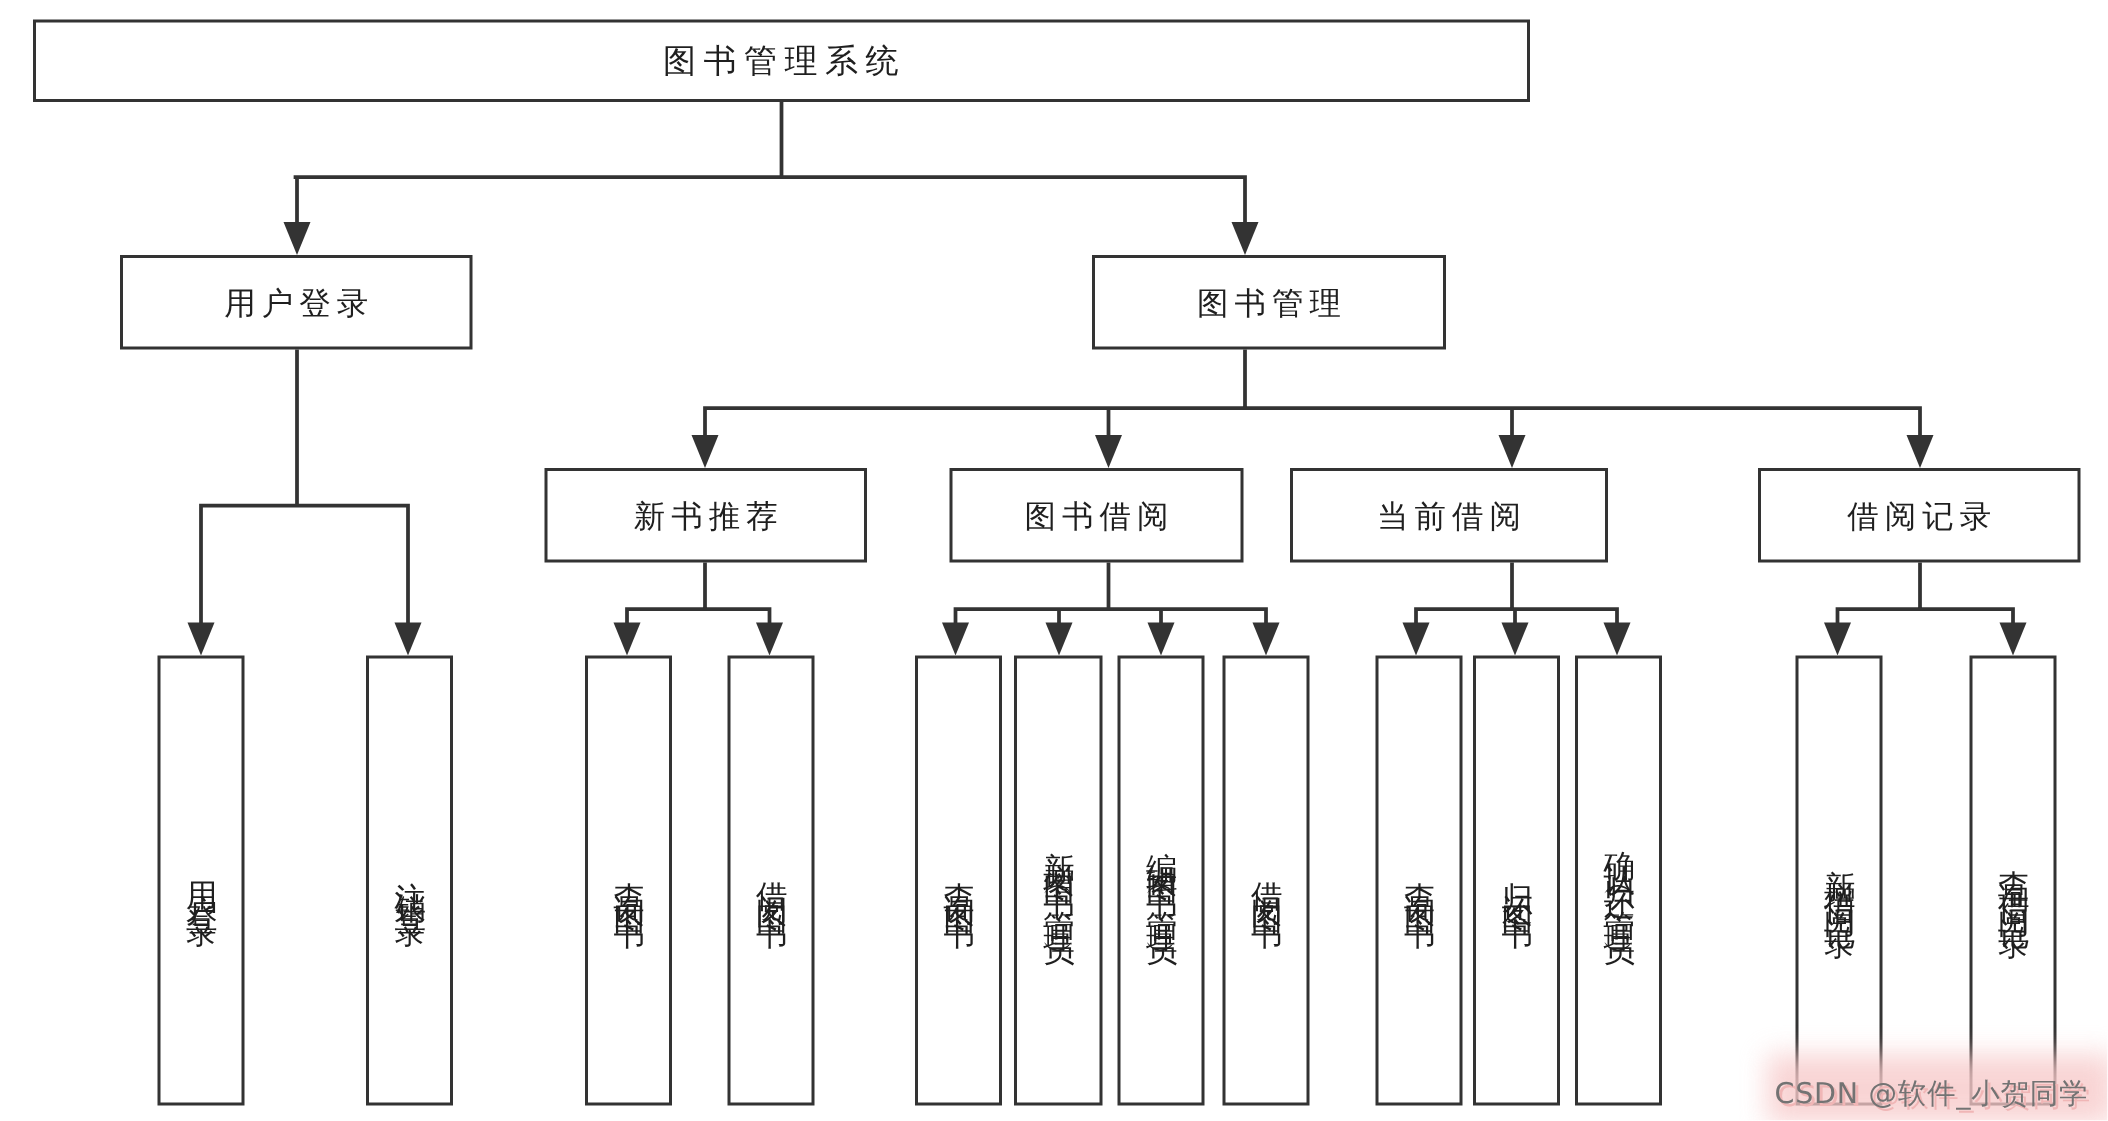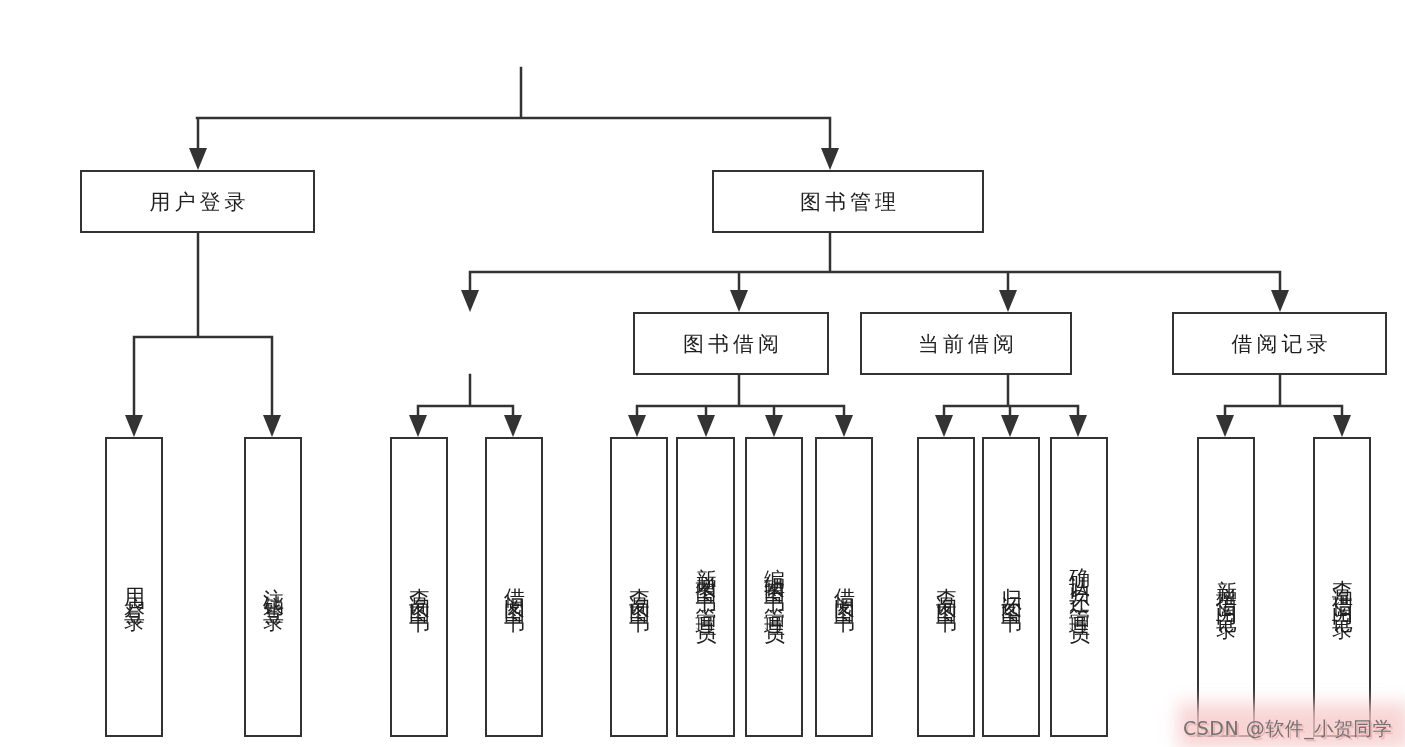--- a/index.html
+++ b/index.html
@@ -78,24 +78,26 @@
     <path class="l" d="M1008 375 V406 M944 406 H1078 M944 406 V420 M1010 406 V420 M1078 406 V420"></path>
     <path class="a" d="M935 415 L953 415 L944 437 Z"></path>
     <path class="a" d="M1001 415 L1019 415 L1010 437 Z"></path>
     <path class="a" d="M1069 415 L1087 415 L1078 437 Z"></path>
 
     <path class="l" d="M1280 374 V406 M1225 406 H1342 M1225 406 V420 M1342 406 V420"></path>
     <path class="a" d="M1216 415 L1234 415 L1225 437 Z"></path>
     <path class="a" d="M1333 415 L1351 415 L1342 437 Z"></path>
   </svg>
 
+  <div class="node root" style="left:22px;top:13px;width:998px;height:55px">图书管理系统</div>
 
   <div class="node" style="left:80px;top:170px;width:235px;height:63px">用户登录</div>
-  <div class="node" style="left:712px;top:170px;width:272px;height:63px">图书管理</div>
+  <div class="node" style="left:728px;top:170px;width:236px;height:63px">图书管理</div>
 
+  <div class="node" style="left:363px;top:312px;width:215px;height:63px">新书推荐</div>
   <div class="node" style="left:633px;top:312px;width:196px;height:63px">图书借阅</div>
   <div class="node" style="left:860px;top:312px;width:212px;height:63px">当前借阅</div>
   <div class="node" style="left:1172px;top:312px;width:215px;height:63px">借阅记录</div>
 
   <div class="node vert" style="left:105px;top:437px;width:58px;height:300px">用户登录</div>
   <div class="node vert" style="left:244px;top:437px;width:58px;height:300px">注销登录</div>
 
   <div class="node vert" style="left:390px;top:437px;width:58px;height:300px">查询图书</div>
   <div class="node vert" style="left:485px;top:437px;width:58px;height:300px">借阅图书</div>
 

